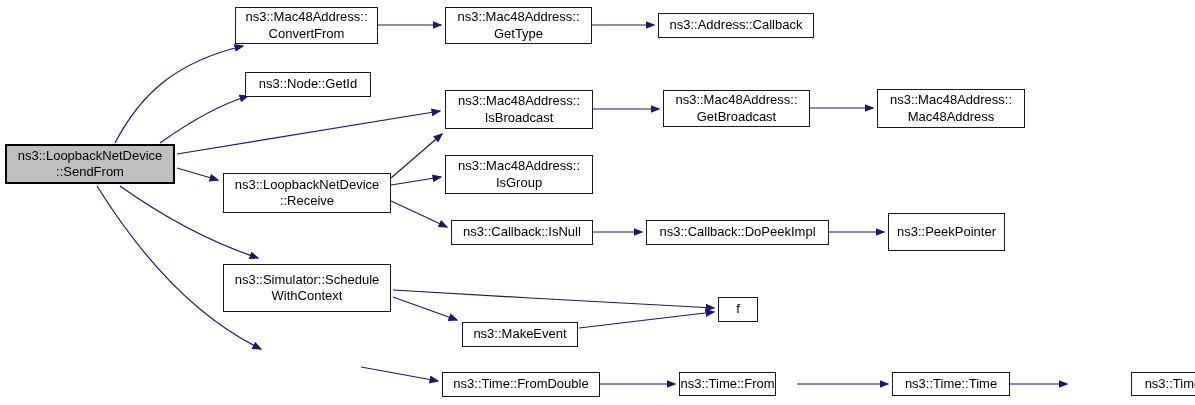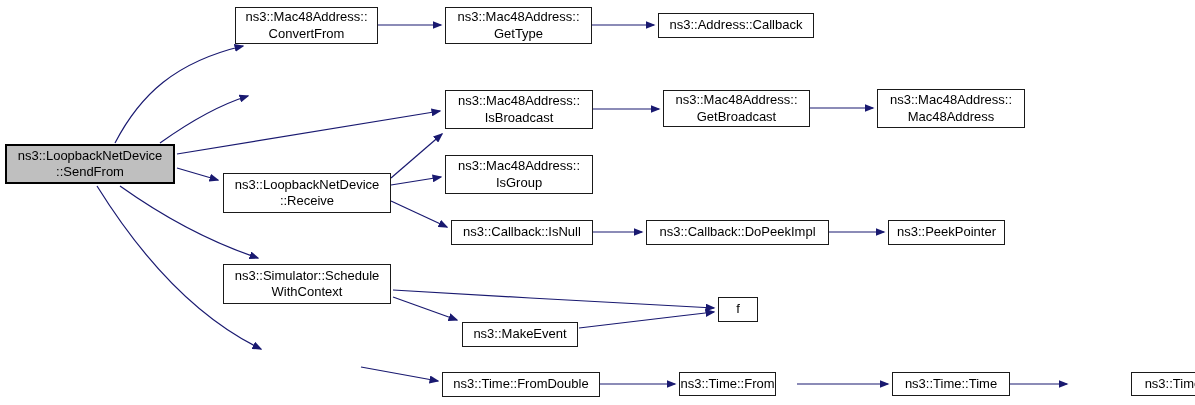--- a/index.html
+++ b/index.html
@@ -72,43 +72,44 @@
 ::SendFrom</div>
 
   <div class="node" style="left:235px; top:7px; width:143px; height:37px;">ns3::Mac48Address::
 ConvertFrom</div>
 
   <div class="node" style="left:445px; top:7px; width:147px; height:37px;">ns3::Mac48Address::
 GetType</div>
 
   <div class="node" style="left:658px; top:13px; width:156px; height:25px;">ns3::Address::Callback</div>
 
+  <div class="node" style="left:245px; top:72px; width:126px; height:25px;">ns3::Node::GetId</div>
 
   <div class="node" style="left:445px; top:90px; width:148px; height:39px;">ns3::Mac48Address::
 IsBroadcast</div>
 
   <div class="node" style="left:663px; top:90px; width:147px; height:37px;">ns3::Mac48Address::
 GetBroadcast</div>
 
   <div class="node" style="left:877px; top:89px; width:148px; height:39px;">ns3::Mac48Address::
 Mac48Address</div>
 
   <div class="node" style="left:223px; top:173px; width:168px; height:40px;">ns3::LoopbackNetDevice
 ::Receive</div>
 
   <div class="node" style="left:445px; top:155px; width:148px; height:39px;">ns3::Mac48Address::
 IsGroup</div>
 
   <div class="node" style="left:451px; top:220px; width:142px; height:25px;text-align:right;">ns3::Callback::IsNull</div>
 
   <div class="node" style="left:646px; top:220px; width:183px; height:25px;">ns3::Callback::DoPeekImpl</div>
 
-  <div class="node" style="left:888px; top:220px; width:117px; height:25px;">ns3::PeekPointer</div>
+  <div class="node" style="left:888px; top:213px; width:117px; height:38px;">ns3::PeekPointer</div>
 
-  <div class="node" style="left:223px; top:264px; width:168px; height:40px;">ns3::Simulator::Schedule
+  <div class="node" style="left:223px; top:264px; width:168px; height:48px;">ns3::Simulator::Schedule
 WithContext</div>
 
   <div class="node" style="left:718px; top:297px; width:40px; height:25px;">f</div>
 
   <div class="node" style="left:462px; top:322px; width:116px; height:25px;">ns3::MakeEvent</div>
 
 
   <div class="node" style="left:442px; top:372px; width:158px; height:25px;">ns3::Time::FromDouble</div>
 
   <div class="node" style="left:679px; top:372px; width:97px; height:24px;">ns3::Time::From</div>

